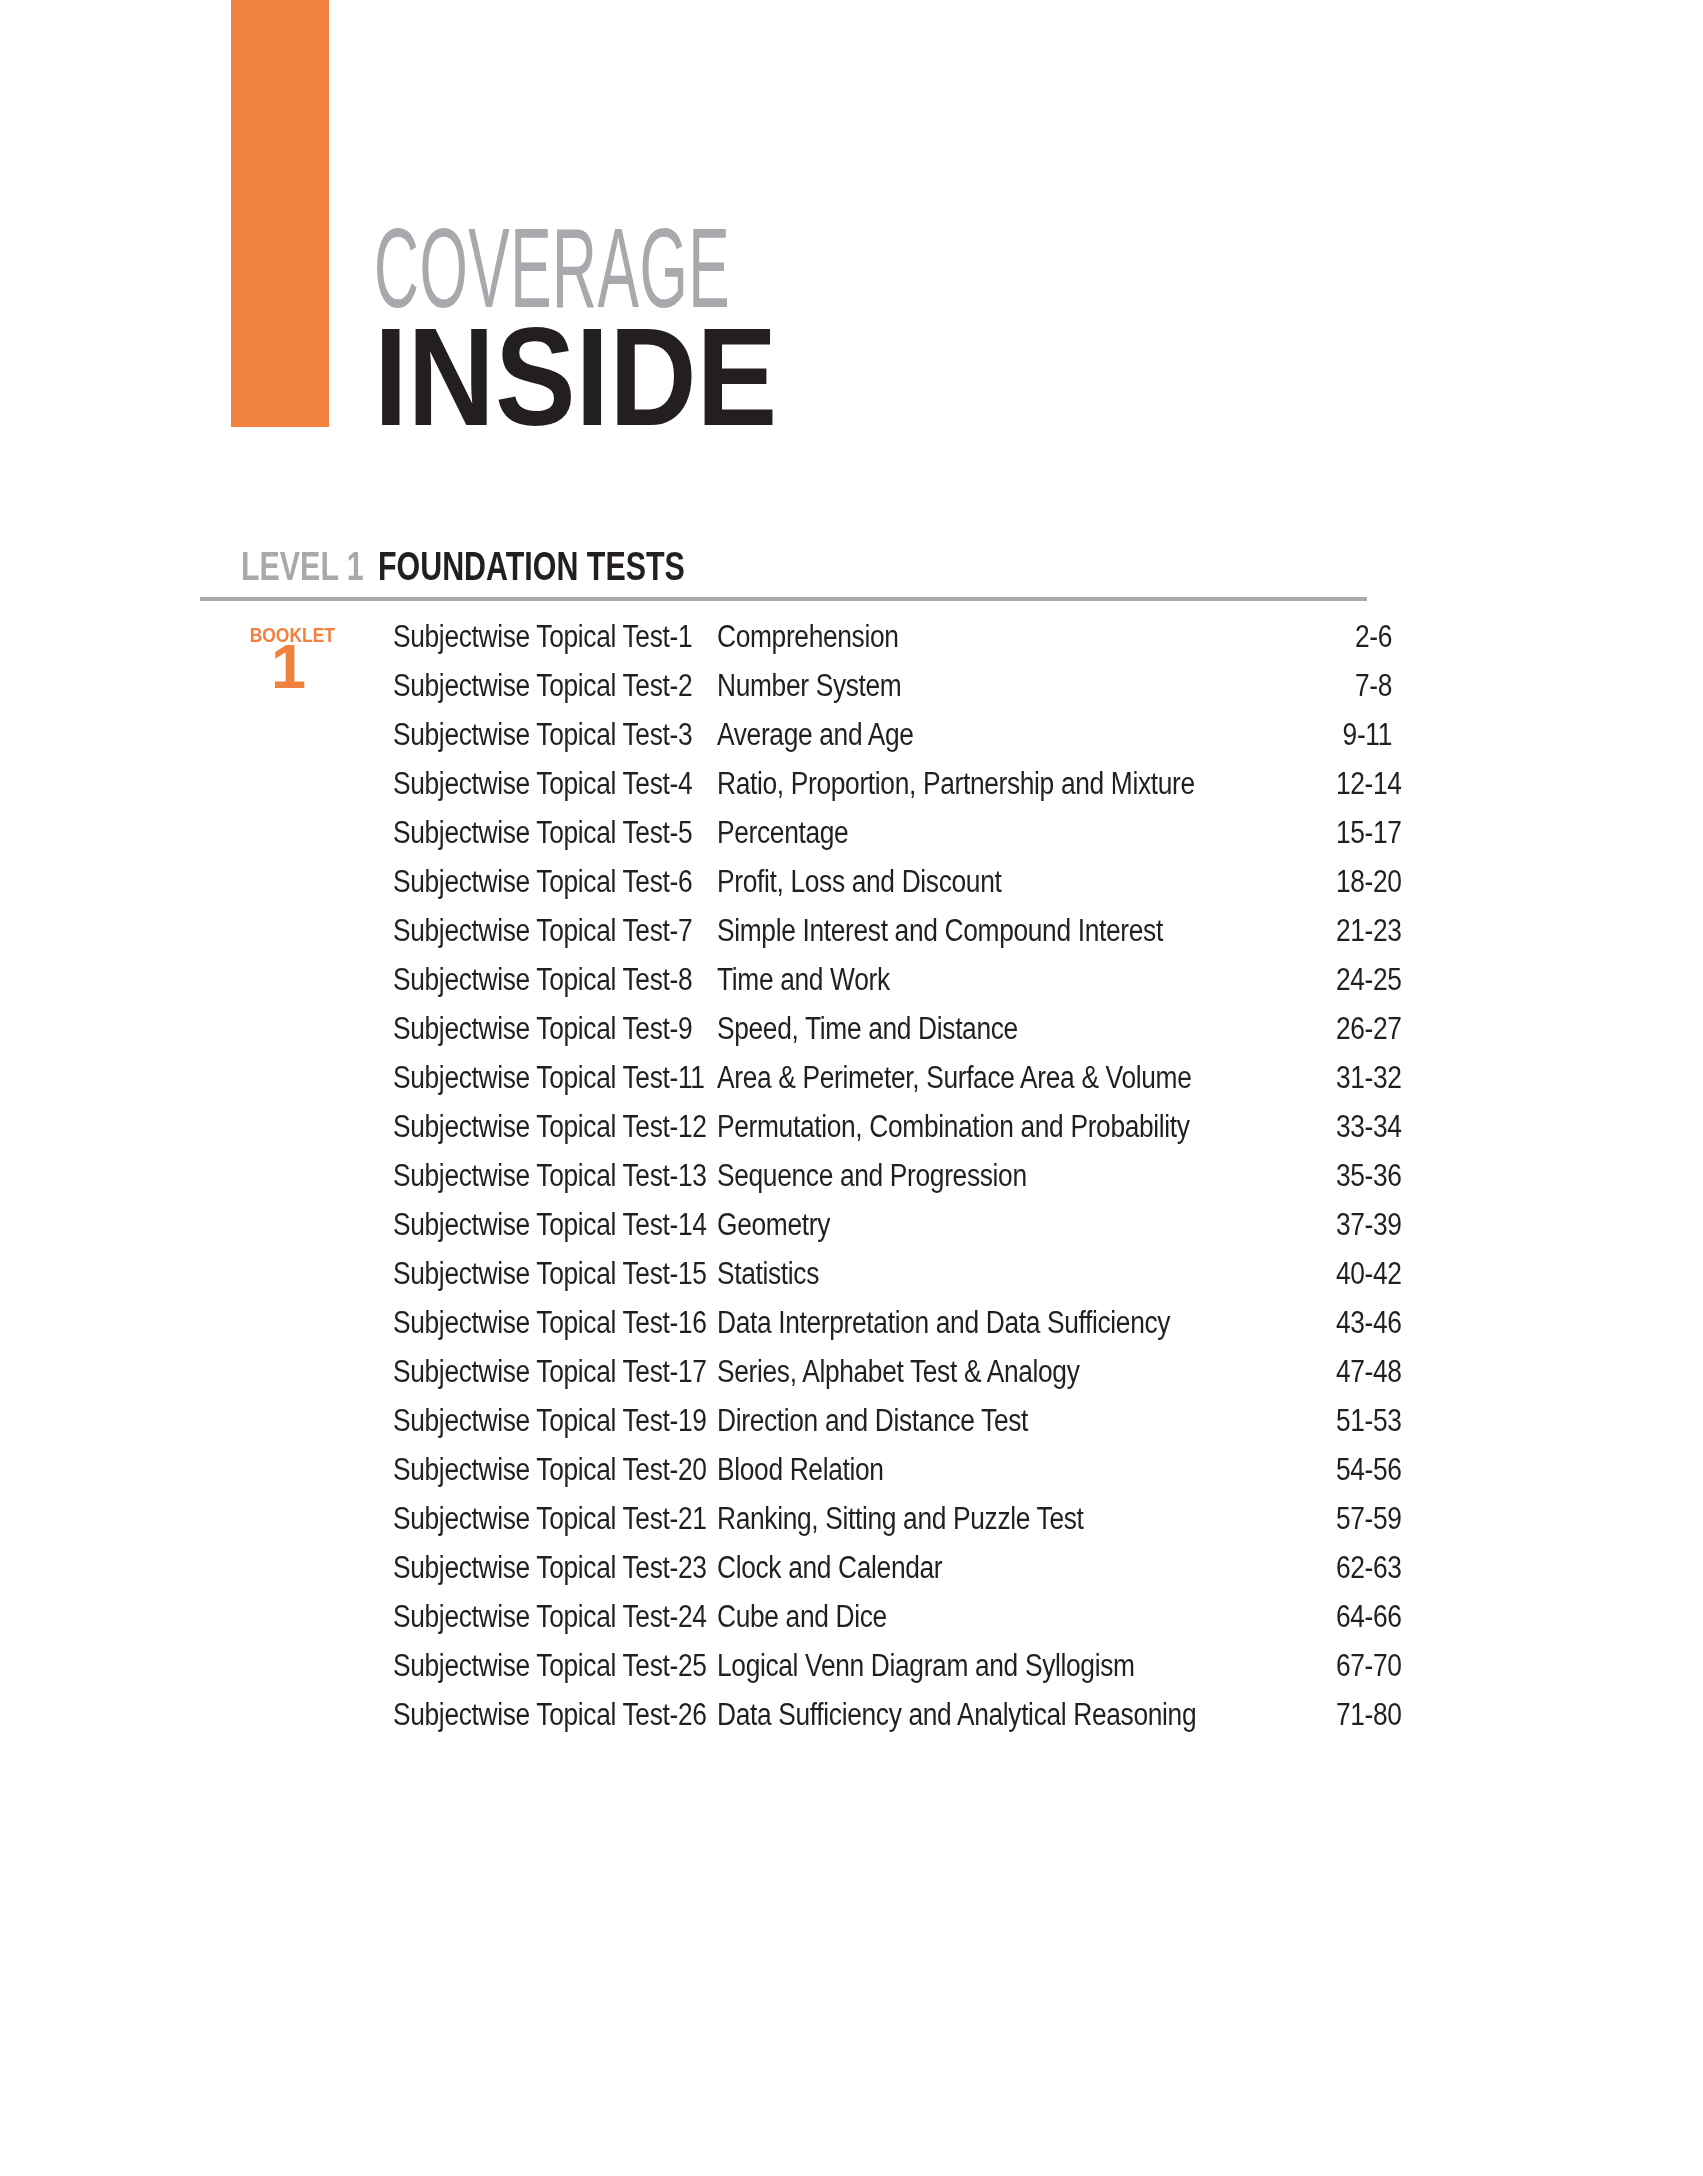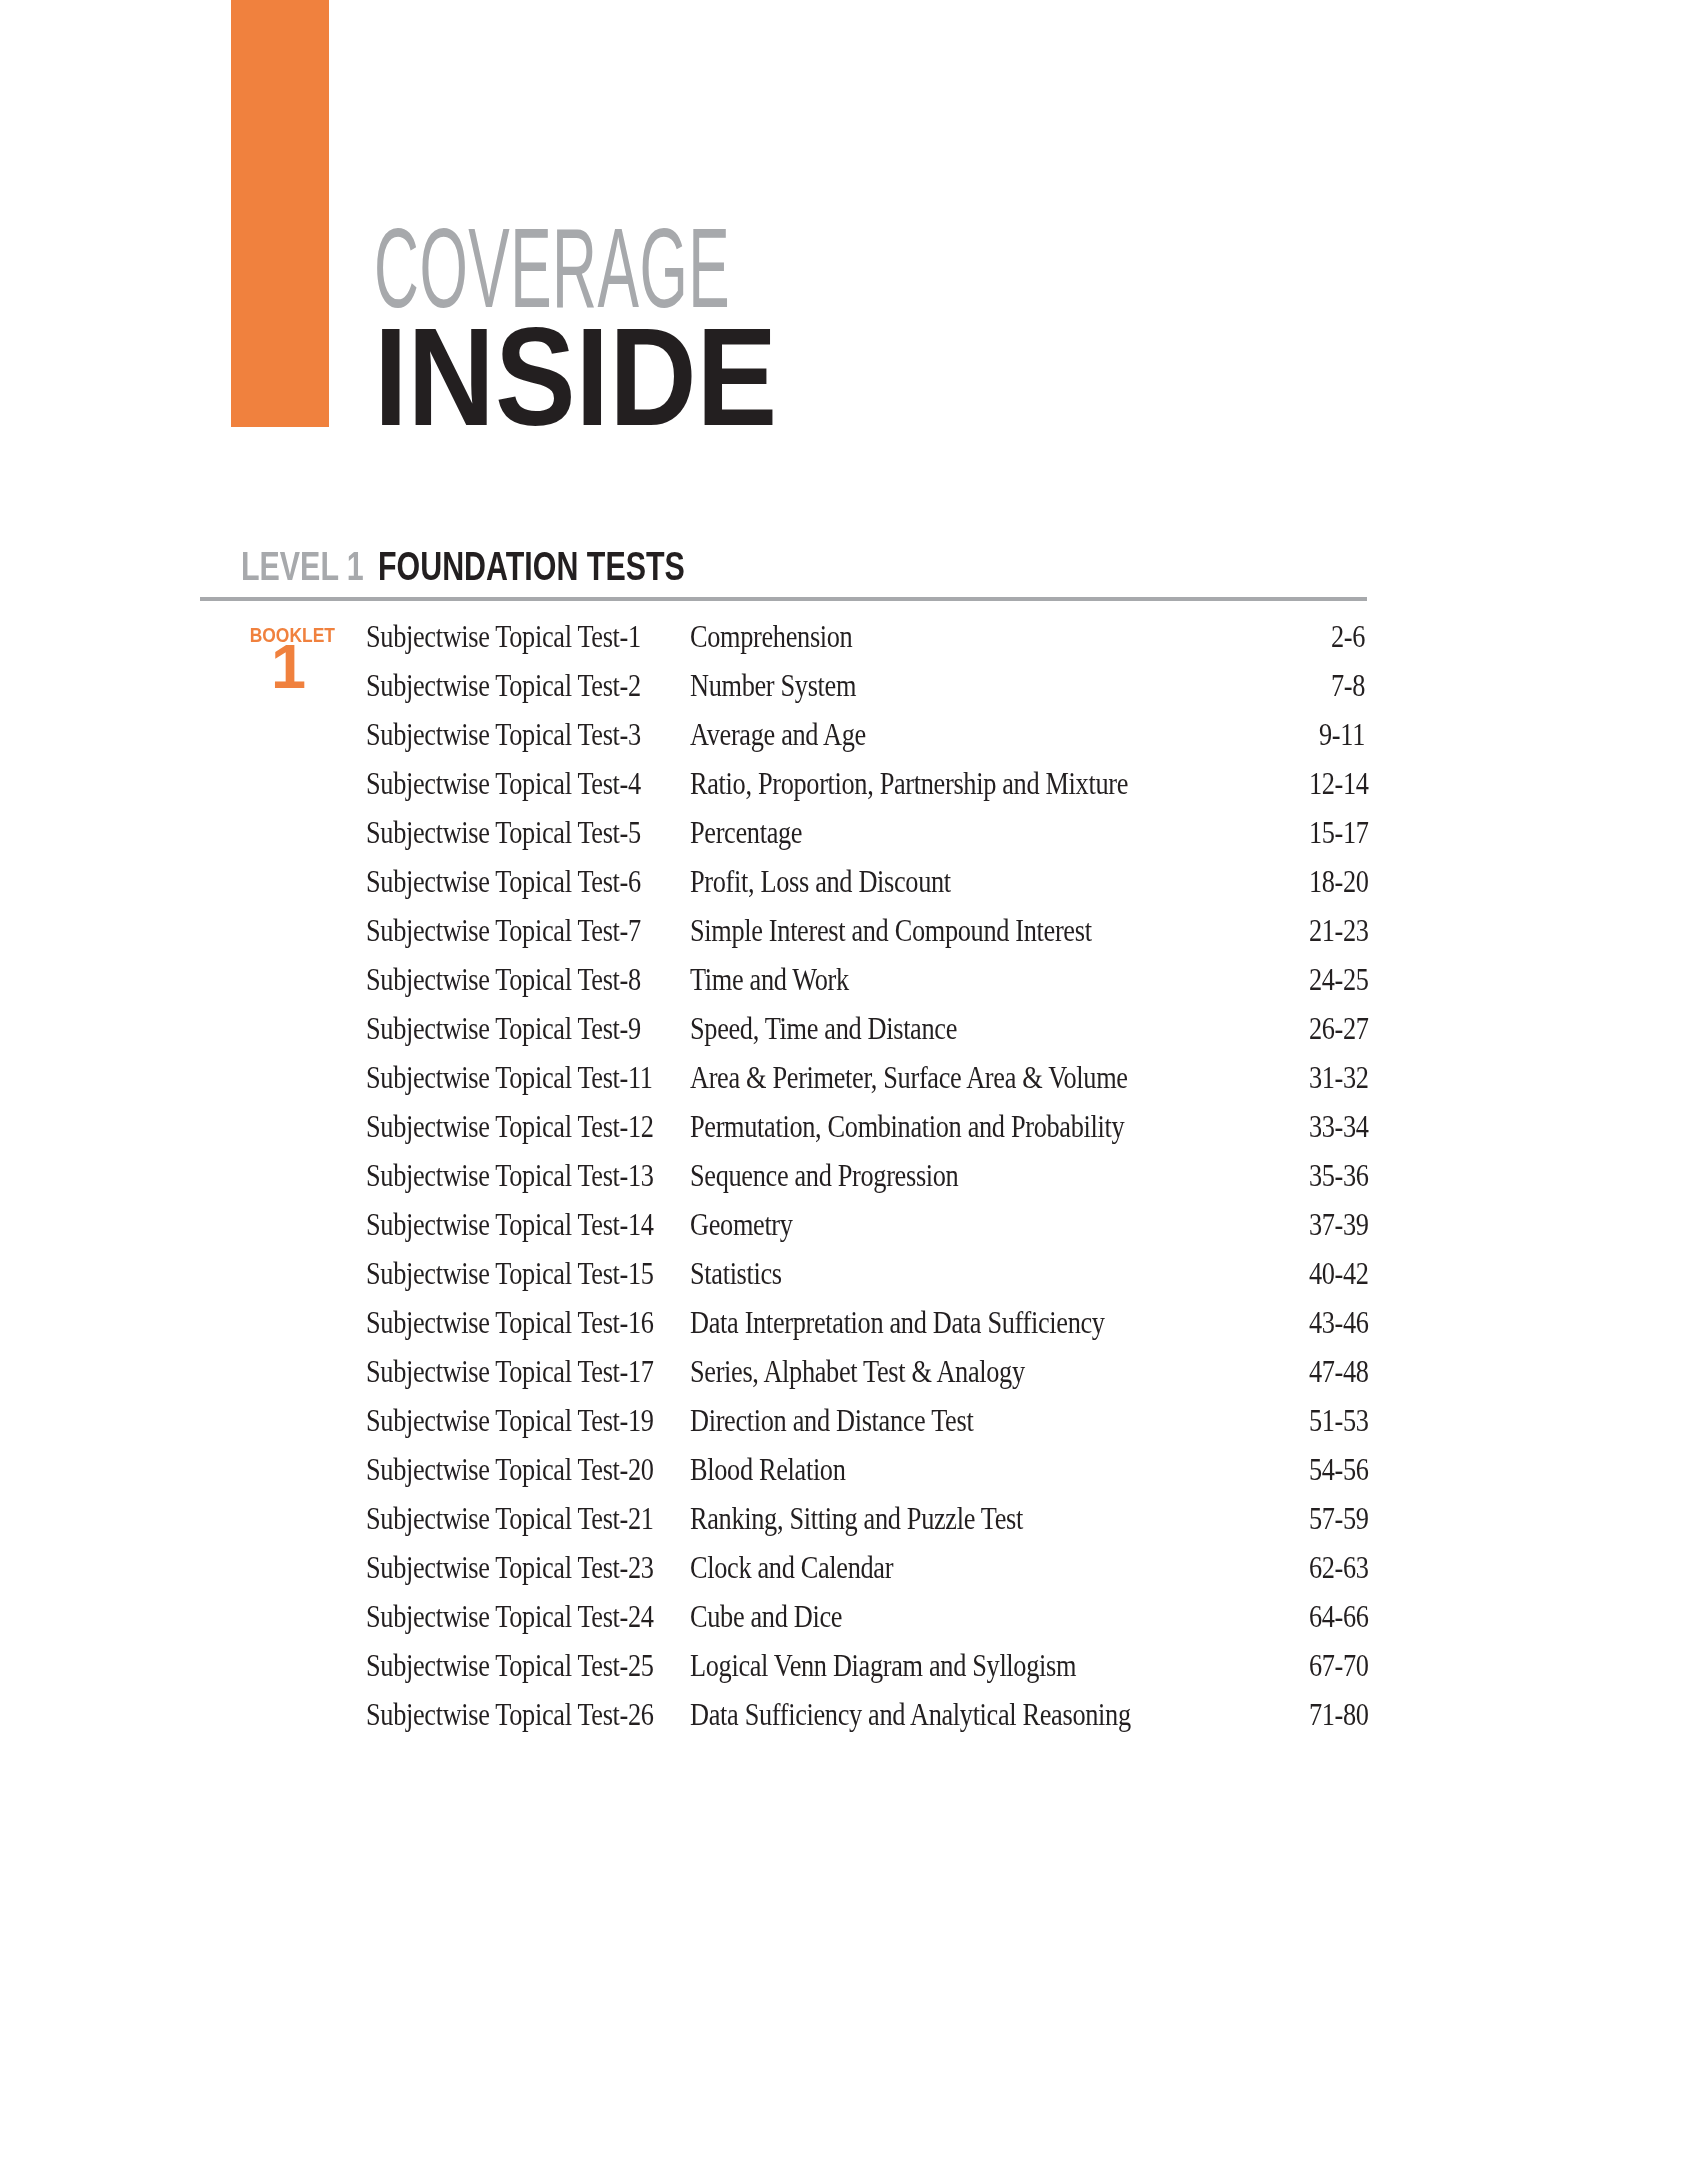--- a/index.html
+++ b/index.html
@@ -54,21 +54,21 @@
     font-size:21px;line-height:1;font-weight:700;
     letter-spacing:0;white-space:nowrap;display:inline-block;
     transform:scaleX(0.83);transform-origin:center top;
   }
   .booklet-number{
     position:absolute;left:221px;top:635px;width:95px;
     text-align:center;color:var(--accent,#F0813E);
     font-size:63px;line-height:1;font-weight:700;
   }
   .toc{
-    position:absolute;left:346px;top:612px;width:999px;font-family:Liberation Serif, serif;
+    position:absolute;left:373px;top:612px;width:999px;
   }
   .toc-row{
     display:grid;
     grid-template-columns:324px 609px 66px;
     height:49px;
     align-items:center;
   }
   .toc-row .cell{
     font-size:31px;line-height:1;
     letter-spacing:-0.4px;

